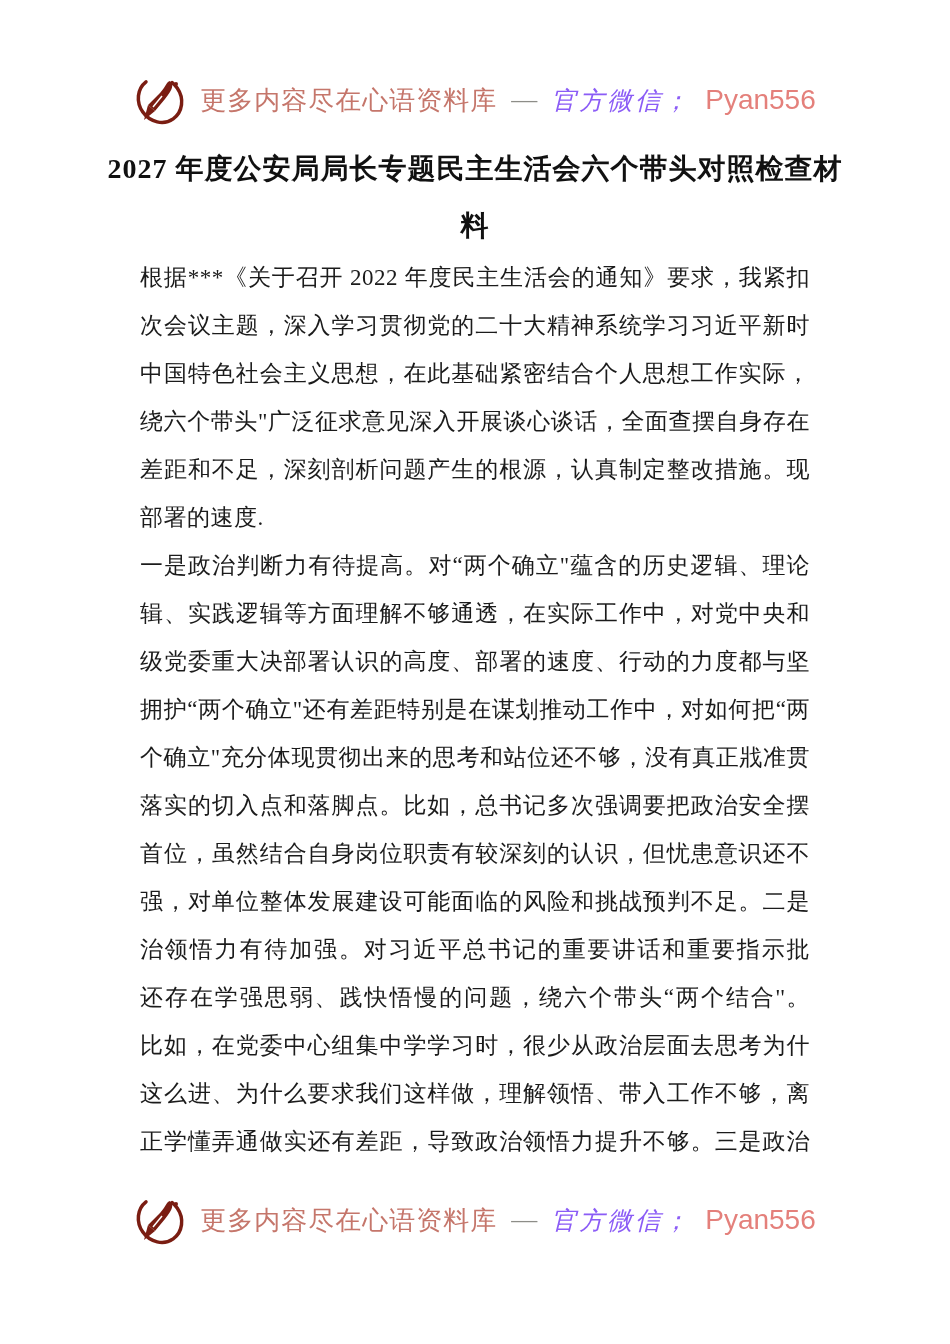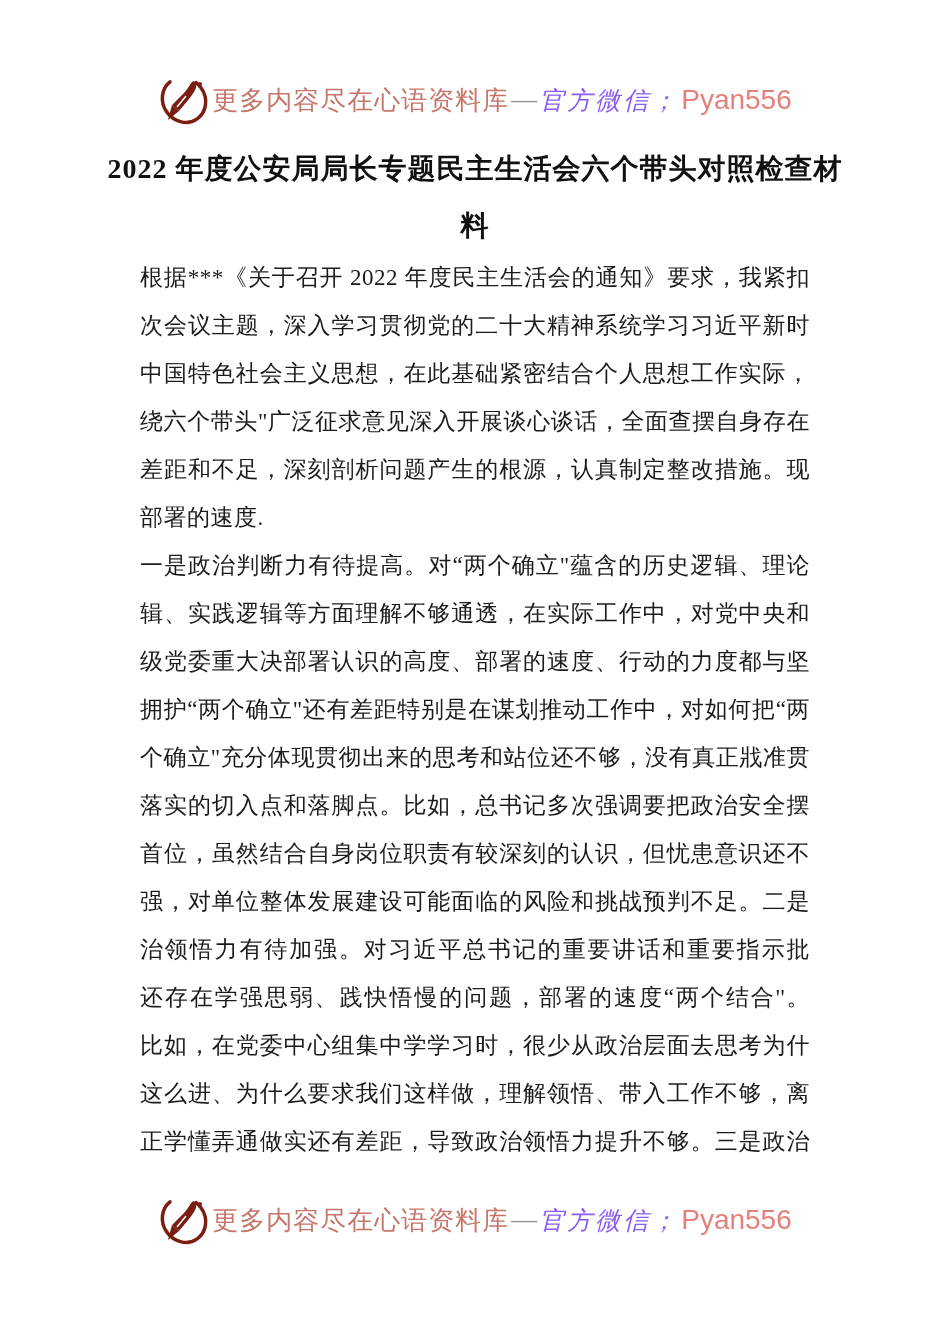--- a/index.html
+++ b/index.html
@@ -9,21 +9,21 @@
     margin:0 auto;
     background:#ffffff;
     overflow:hidden;
     font-family:"Liberation Serif","DejaVu Serif",serif;
   }
 
   
   .banner {
     position:absolute; left:0; width:100%;
     display:flex; align-items:center; justify-content:center;
-    gap:2px;
+    gap:14px;
     white-space:nowrap;
   }
   .banner.header { top:72px; }
   .banner.footer { top:1192px; }
   .logo-wrap { width:52px; height:56px; flex:0 0 auto; }
   .brand      { color:#c5766b; font-size:26px; letter-spacing:1px; }
   .dash       { color:#8d8d88; font-size:26px; }
   .wechat-label {
     color:#8b5cf6; font-size:25px; font-style:italic; letter-spacing:3px;
   }
@@ -68,41 +68,41 @@
         <circle cx="42" cy="12" r="2" fill="#7a1d12"></circle>
       </svg>
     </span>
     <span class="brand">更多内容尽在心语资料库</span>
       <span class="dash">—</span>
       <span class="wechat-label">官方微信；</span>
     <span class="wechat-id">Pyan556</span>
   </div>
 
   <div class="doc-title">
-    <div class="t-line">2022 年度公安局局长专题民主生活会六个带头对照检查材</div>
+    <div class="t-line">2027 年度公安局局长专题民主生活会六个带头对照检查材</div>
     <div class="t-line">料</div>
   </div>
 
   <div class="doc-body">
     <div class="bline">根据***《关于召开 2022 年度民主生活会的通知》要求，我紧扣这</div>
     <div class="bline">次会议主题，深入学习贯彻党的二十大精神系统学习习近平新时代</div>
     <div class="bline">中国特色社会主义思想，在此基础紧密结合个人思想工作实际，围</div>
     <div class="bline">绕六个带头"广泛征求意见深入开展谈心谈话，全面查摆自身存在的</div>
     <div class="bline">差距和不足，深刻剖析问题产生的根源，认真制定整改措施。现作</div>
     <div class="bline short">部署的速度.</div>
     <div class="bline">一是政治判断力有待提高。对“两个确立"蕴含的历史逻辑、理论逻</div>
     <div class="bline">辑、实践逻辑等方面理解不够通透，在实际工作中，对党中央和上</div>
     <div class="bline">级党委重大决部署认识的高度、部署的速度、行动的力度都与坚决</div>
     <div class="bline">拥护“两个确立"还有差距特别是在谋划推动工作中，对如何把“两</div>
     <div class="bline">个确立"充分体现贯彻出来的思考和站位还不够，没有真正戕准贯彻</div>
     <div class="bline">落实的切入点和落脚点。比如，总书记多次强调要把政治安全摆在</div>
     <div class="bline">首位，虽然结合自身岗位职责有较深刻的认识，但忧患意识还不够</div>
     <div class="bline">强，对单位整体发展建设可能面临的风险和挑战预判不足。二是政</div>
     <div class="bline">治领悟力有待加强。对习近平总书记的重要讲话和重要指示批示，</div>
-    <div class="bline">还存在学强思弱、践快悟慢的问题，部署的速度“两个结合''。</div>
+    <div class="bline">还存在学强思弱、践快悟慢的问题，绕六个带头“两个结合''。</div>
     <div class="bline">比如，在党委中心组集中学学习时，很少从政治层面去思考为什么</div>
     <div class="bline">这么进、为什么要求我们这样做，理解领悟、带入工作不够，离真</div>
     <div class="bline">正学懂弄通做实还有差距，导致政治领悟力提升不够。三是政治执</div>
   </div>
 
   <div class="banner footer">
     <span class="logo-wrap">
       <svg width="52" height="56" viewBox="0 0 52 56" aria-hidden="true">
         <ellipse cx="26" cy="28" rx="21" ry="23" fill="none" stroke="#7a1d12" stroke-width="3.5" stroke-dasharray="102 28" stroke-linecap="round" transform="rotate(-35 26 28)"></ellipse>
         <path d="M36 9 C40 13 39 17 31 27 L21 39 L14 33 L26 21 C33 13 32 10 36 9 Z" fill="#7a1d12"></path>

